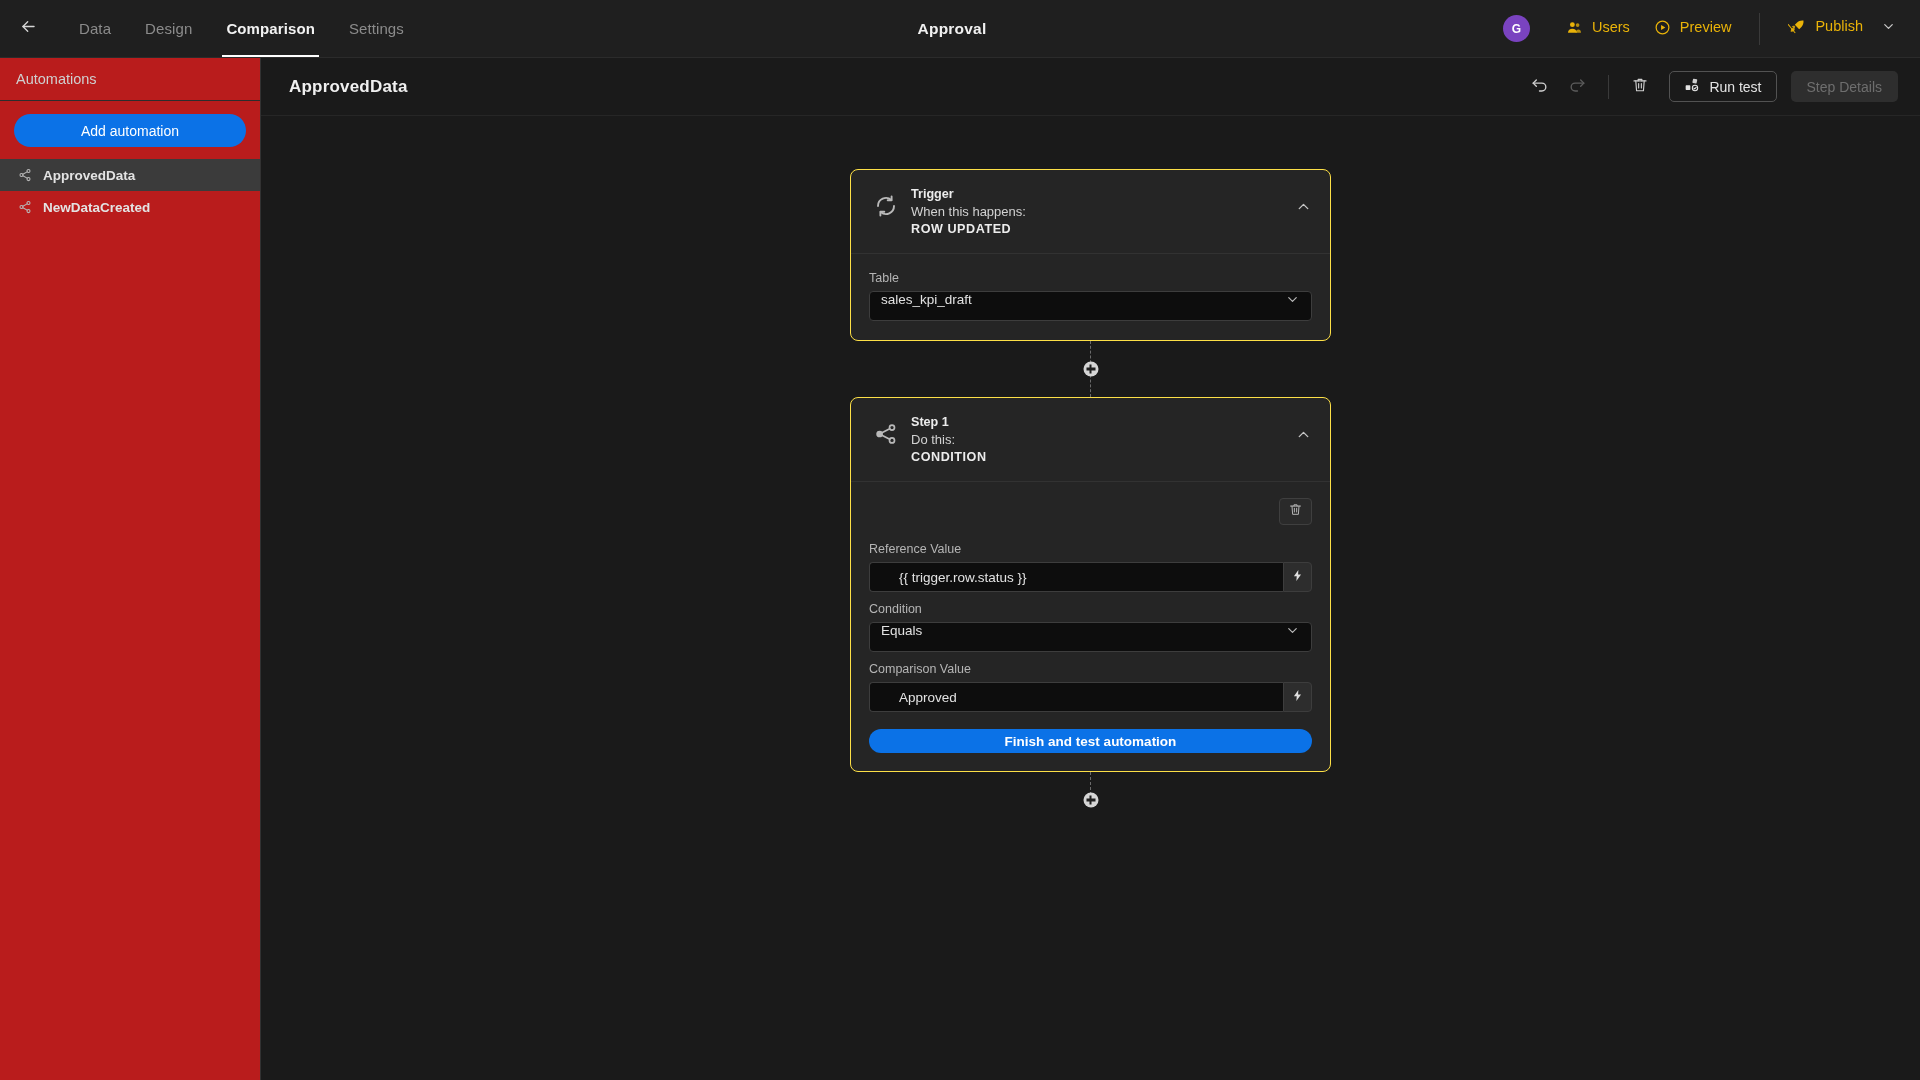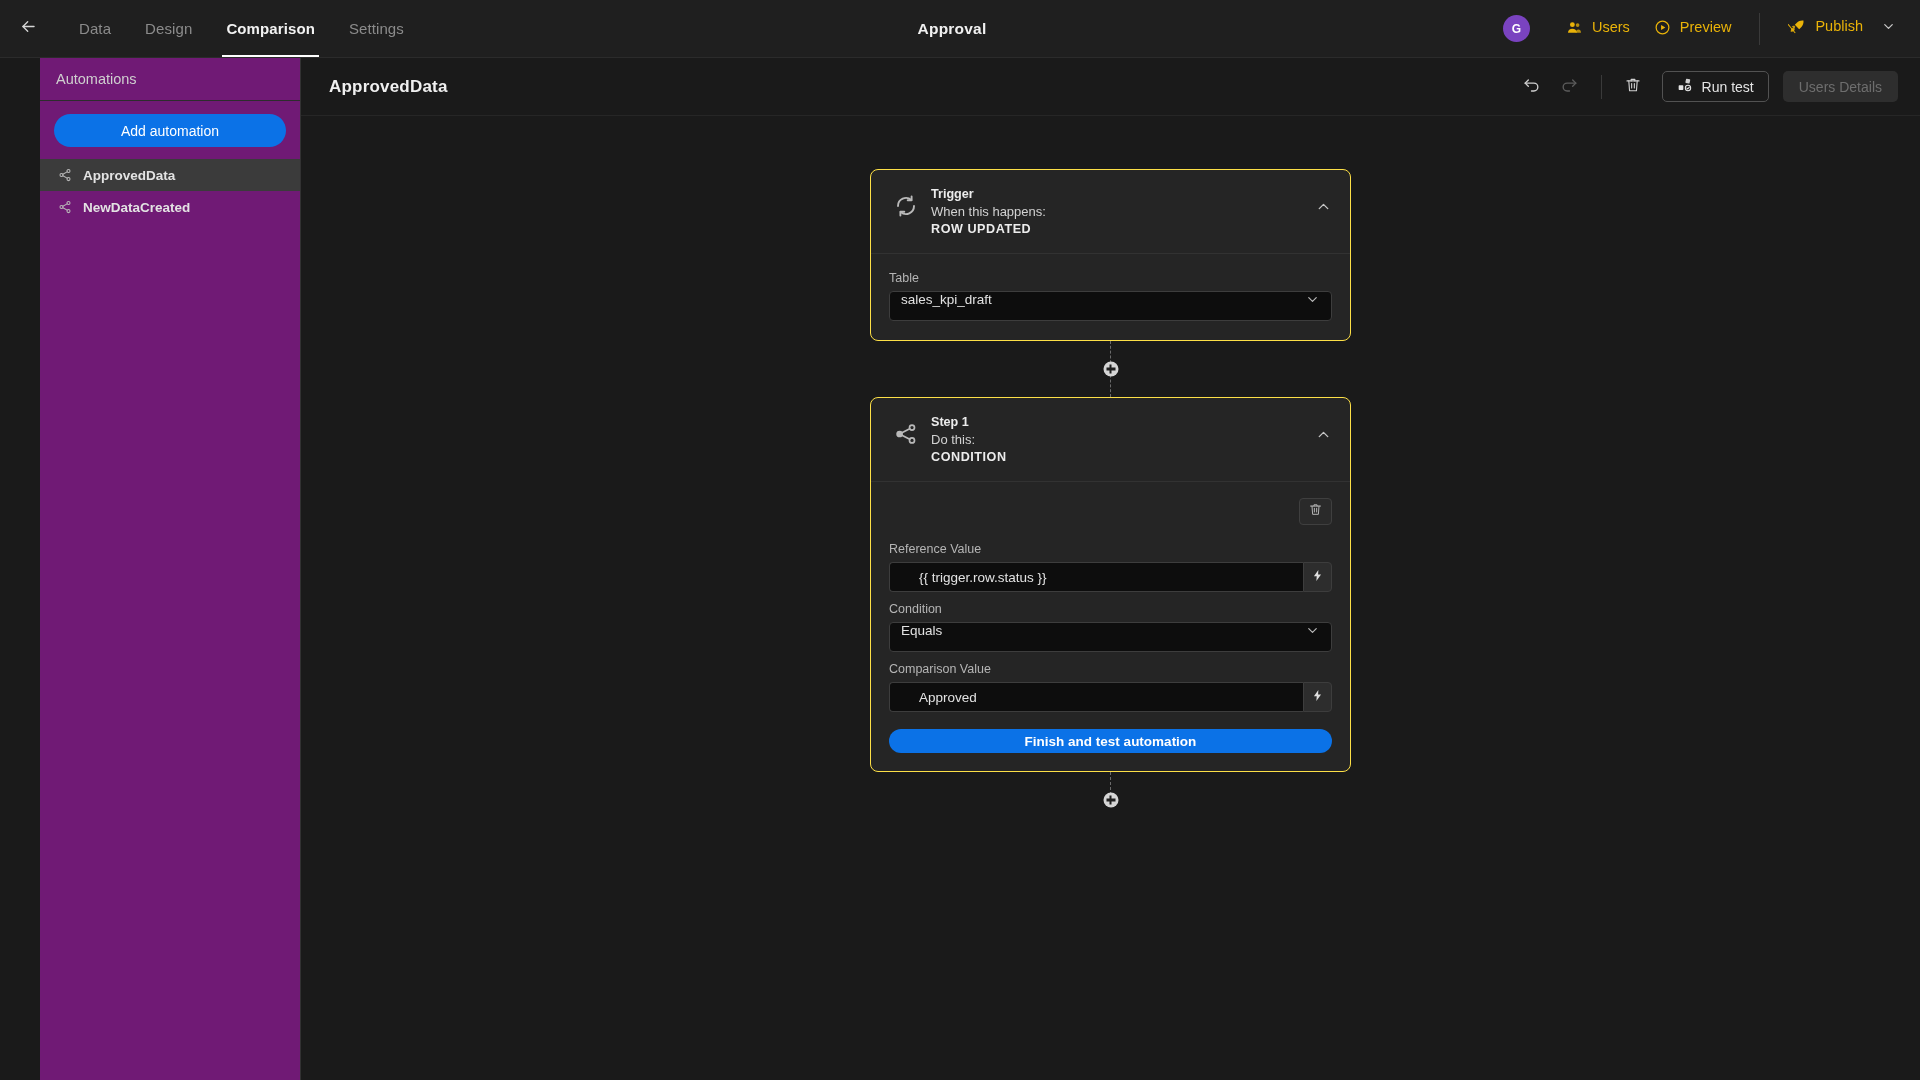--- a/index.html
+++ b/index.html
@@ -81,23 +81,23 @@
     display: flex; align-items: center; justify-content: center;
     padding: 6px 6px; color: #c8c8c8; cursor: pointer; border-radius: 4px;
   }
 
   
   .shell { flex: 1; display: flex; min-height: 0; }
 
   
   .sidebar {
     width: 261px; min-width: 261px;
-    background: #701a75;
+    background: #b91c1c;
     border-right: 1px solid #323232;
-    display: flex; flex-direction: column; margin-left: 40px;
+    display: flex; flex-direction: column;
   }
   .sidebar-head {
     height: 43px; display: flex; align-items: center;
     padding: 0 16px;
     font-size: 14.5px; color: #cfcfcf;
     border-bottom: 1px solid #2d2d2d;
   }
   .sidebar-actions { padding: 13px 14px 12px 14px; }
   .add-automation {
     width: 100%; height: 33px;
@@ -413,21 +413,21 @@
           <span>
             <svg width="16" height="16" viewBox="0 0 24 24" fill="currentColor">
               <rect x="2.5" y="12.5" width="7" height="7" rx="1"></rect>
               <rect x="13" y="3" width="6.4" height="6.4" rx="1" transform="rotate(12 16.2 6.2)" opacity=".9"></rect>
               <circle cx="16.5" cy="16.5" r="4" fill="none" stroke="currentColor" stroke-width="1.6"></circle>
               <path d="M14.8 16.6l1.3 1.3 2.4-2.6" fill="none" stroke="currentColor" stroke-width="1.6" stroke-linecap="round" stroke-linejoin="round"></path>
             </svg>
           </span>
           <span>Run test</span>
         </button>
-        <button class="test-details">Users Details</button>
+        <button class="test-details">Step Details</button>
       </div>
     </div>
 
     <div class="canvas">
       <div class="flow">
 
         <section class="card">
           <div class="card-head">
             <span class="big-ic">
               <svg width="24" height="24" viewBox="0 0 24 24" fill="none" stroke="currentColor" stroke-width="1.9" stroke-linecap="round" stroke-linejoin="round">

